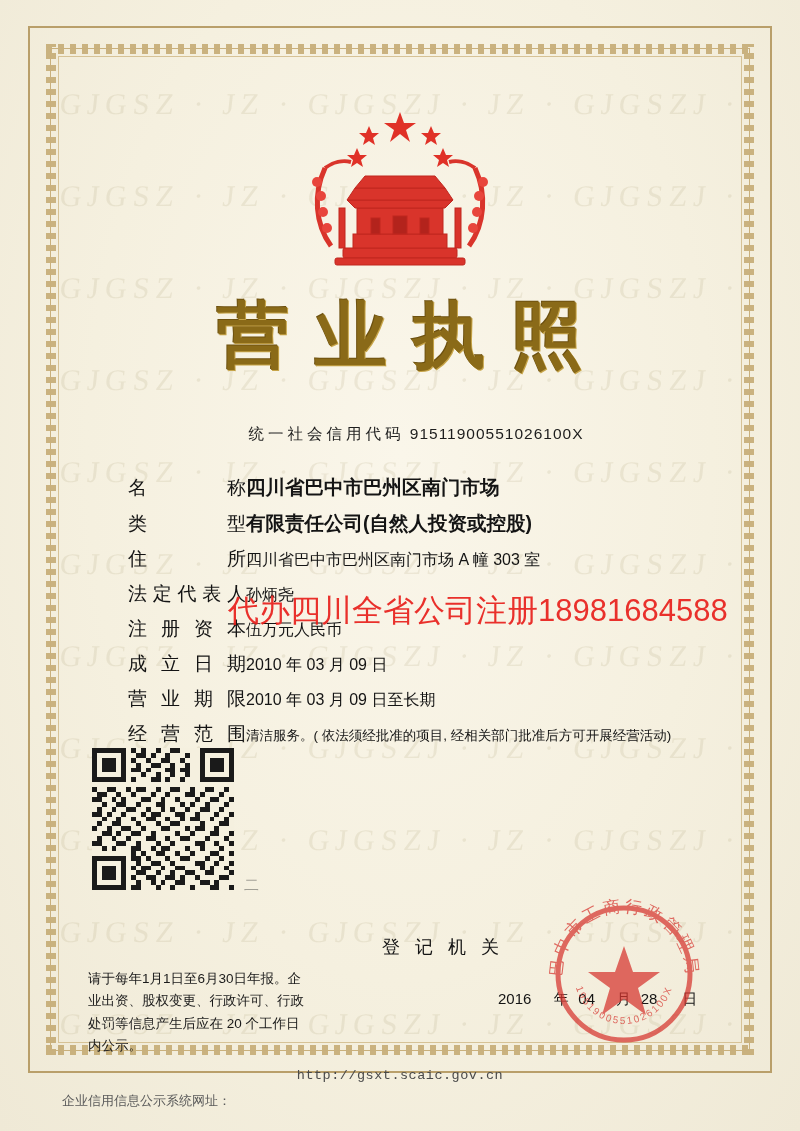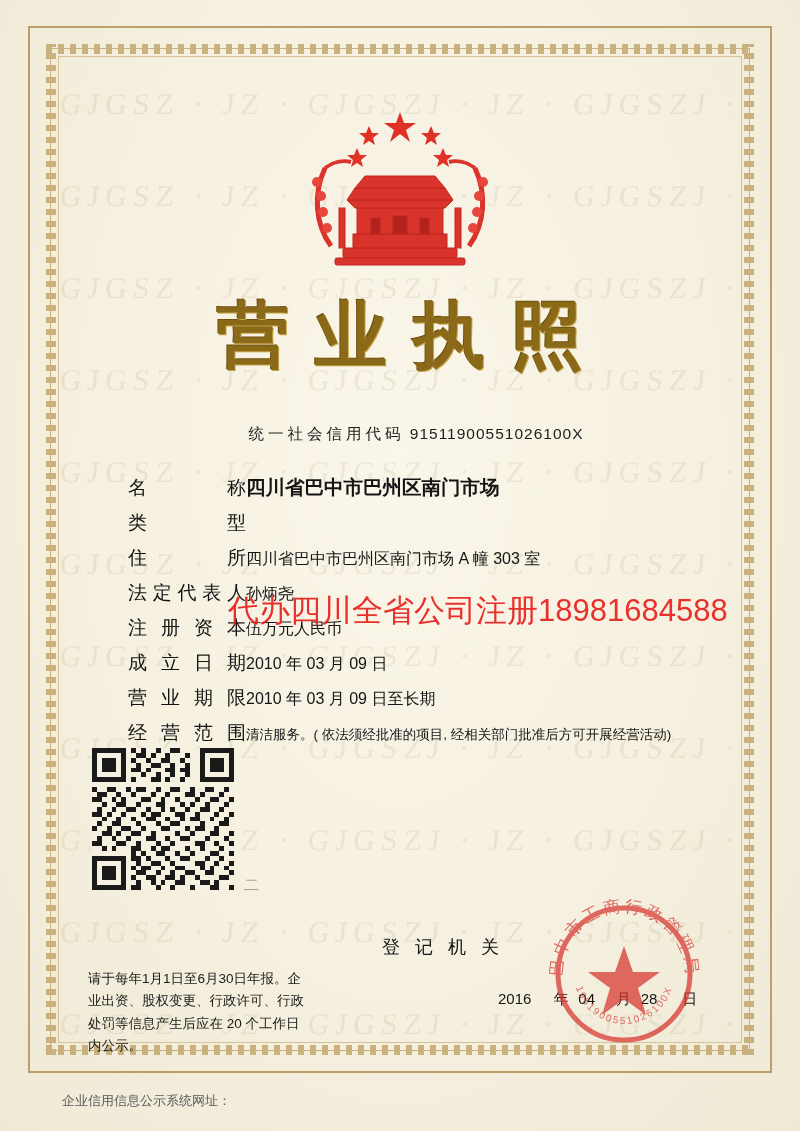--- a/index.html
+++ b/index.html
@@ -348,20 +348,21 @@
         <span>称</span>
       </div>
       <div class="field-value big">四川省巴中市巴州区南门市场</div>
     </div>
 
     <div class="field-row">
       <div class="field-label">
         <span>类</span>
         <span>型</span>
       </div>
+      <div class="field-value big">有限责任公司(自然人投资或控股)</div>
     </div>
 
     <div class="field-row">
       <div class="field-label">
         <span>住</span>
         <span>所</span>
       </div>
       <div class="field-value sm">四川省巴中市巴州区南门市场 A 幢 303 室</div>
     </div>
 
@@ -642,15 +643,16 @@
     <circle cx="86" cy="86" r="66" fill="none" stroke="#d6342e" stroke-width="5"></circle>
     <polygon points="86,58 95,84 122,84 100,100 108,127 86,111 64,127 72,100 50,84 77,84" fill="#d6342e"></polygon>
     <text font-family="'Liberation Serif',serif" font-size="17" fill="#d6342e" letter-spacing="3">
       <textPath href="#sealTop" startOffset="50%" text-anchor="middle">巴中市工商行政管理局</textPath>
     </text>
     <text font-family="'Liberation Sans',sans-serif" font-size="10" fill="#d6342e" letter-spacing="2">
       <textPath href="#sealBottom" startOffset="50%" text-anchor="middle">1951900551026100X</textPath>
     </text>
   </svg>
 
+  <div class="footer-url">http://gsxt.scaic.gov.cn</div>
   <div class="footer-left">企业信用信息公示系统网址：</div>
 
 </div>
 
 </body></html>

